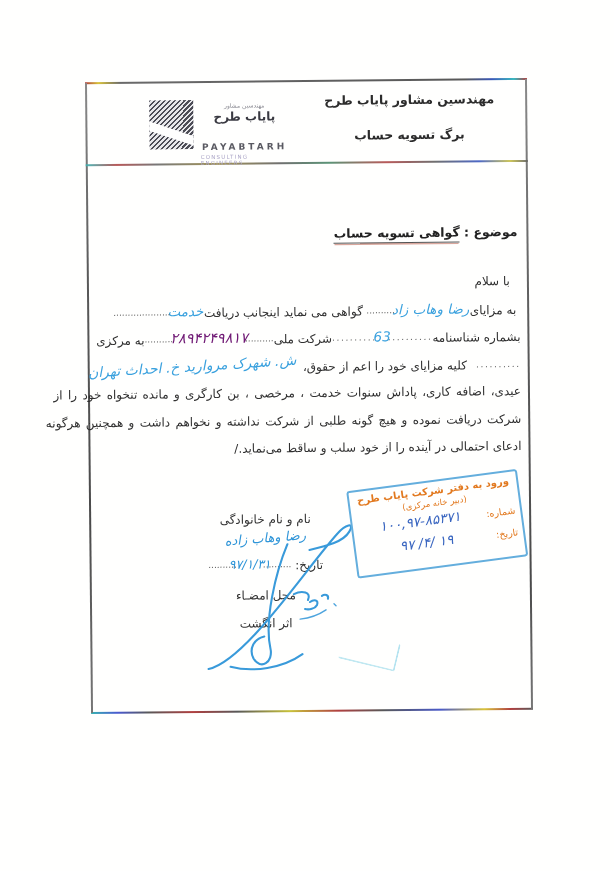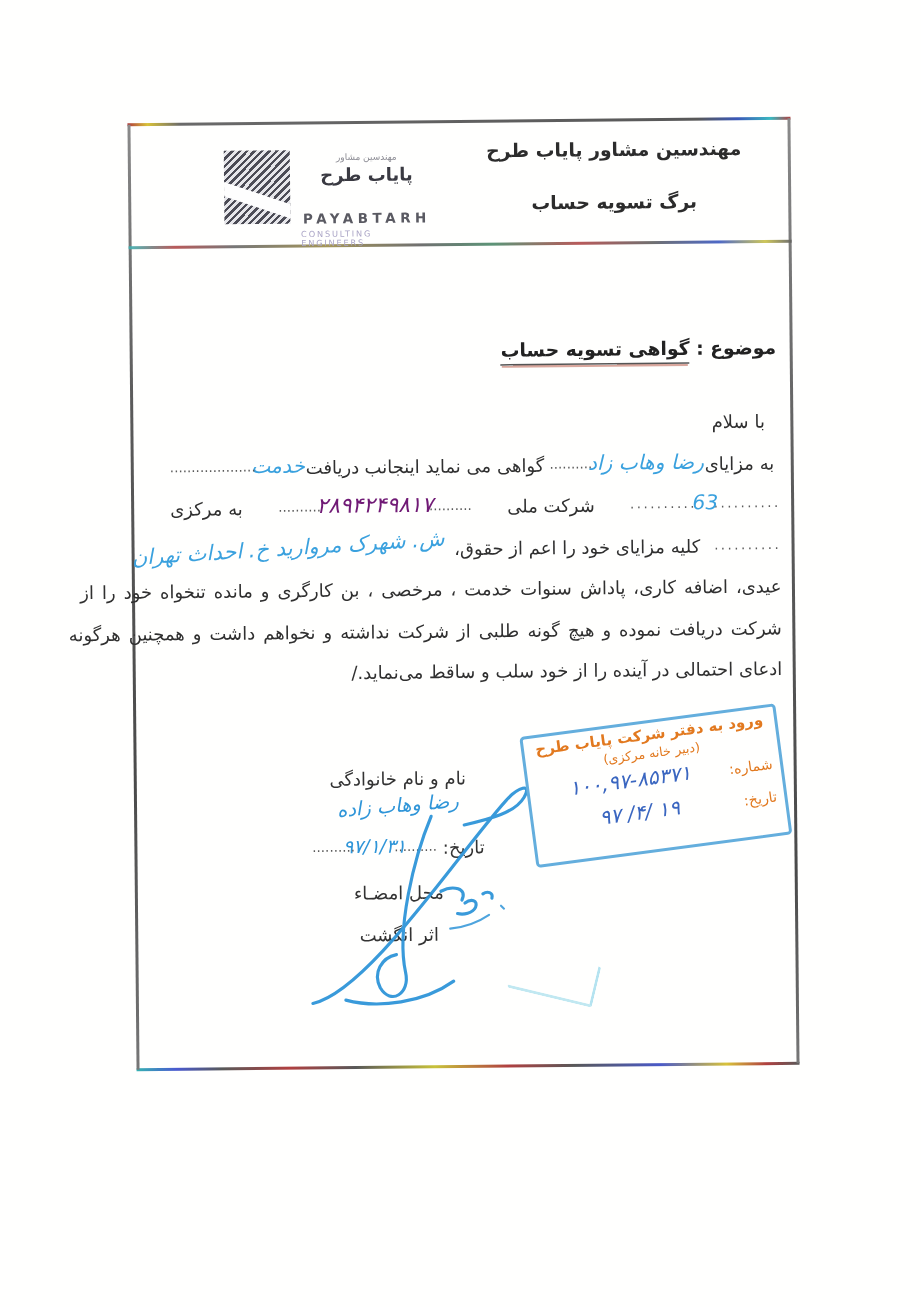--- a/index.html
+++ b/index.html
@@ -129,20 +129,21 @@
 
       <div class="line flexline indent">
         <span>به مزایای</span>
         <span><span class="hw">رضا وهاب زاد</span><span class="dt">..........</span></span>
         <span>گواهی می نماید اینجانب</span>
         <span>دریافت</span>
         <span><span class="hw">خدمت</span><span class="dt">....................</span></span>
       </div>
 
       <div class="line flexline">
+        <span>بشماره شناسنامه</span>
         <span><span class="dt">..........</span><span class="hw" dir="ltr">63</span><span class="dt">..........</span></span>
         <span>شرکت ملی</span>
         <span><span class="dt">..........</span><span class="hw big" dir="ltr">۲۸۹۴۲۴۹۸۱۷</span><span class="dt">..........</span></span>
         <span>به مرکزی</span>
       </div>
 
       <div class="line flexline">
         <span class="dt">..........</span>
         <span>کلیه مزایای خود را اعم از حقوق،</span>
         <span class="hw addr">ش. شهرک مروارید خ. احداث تهران</span>

